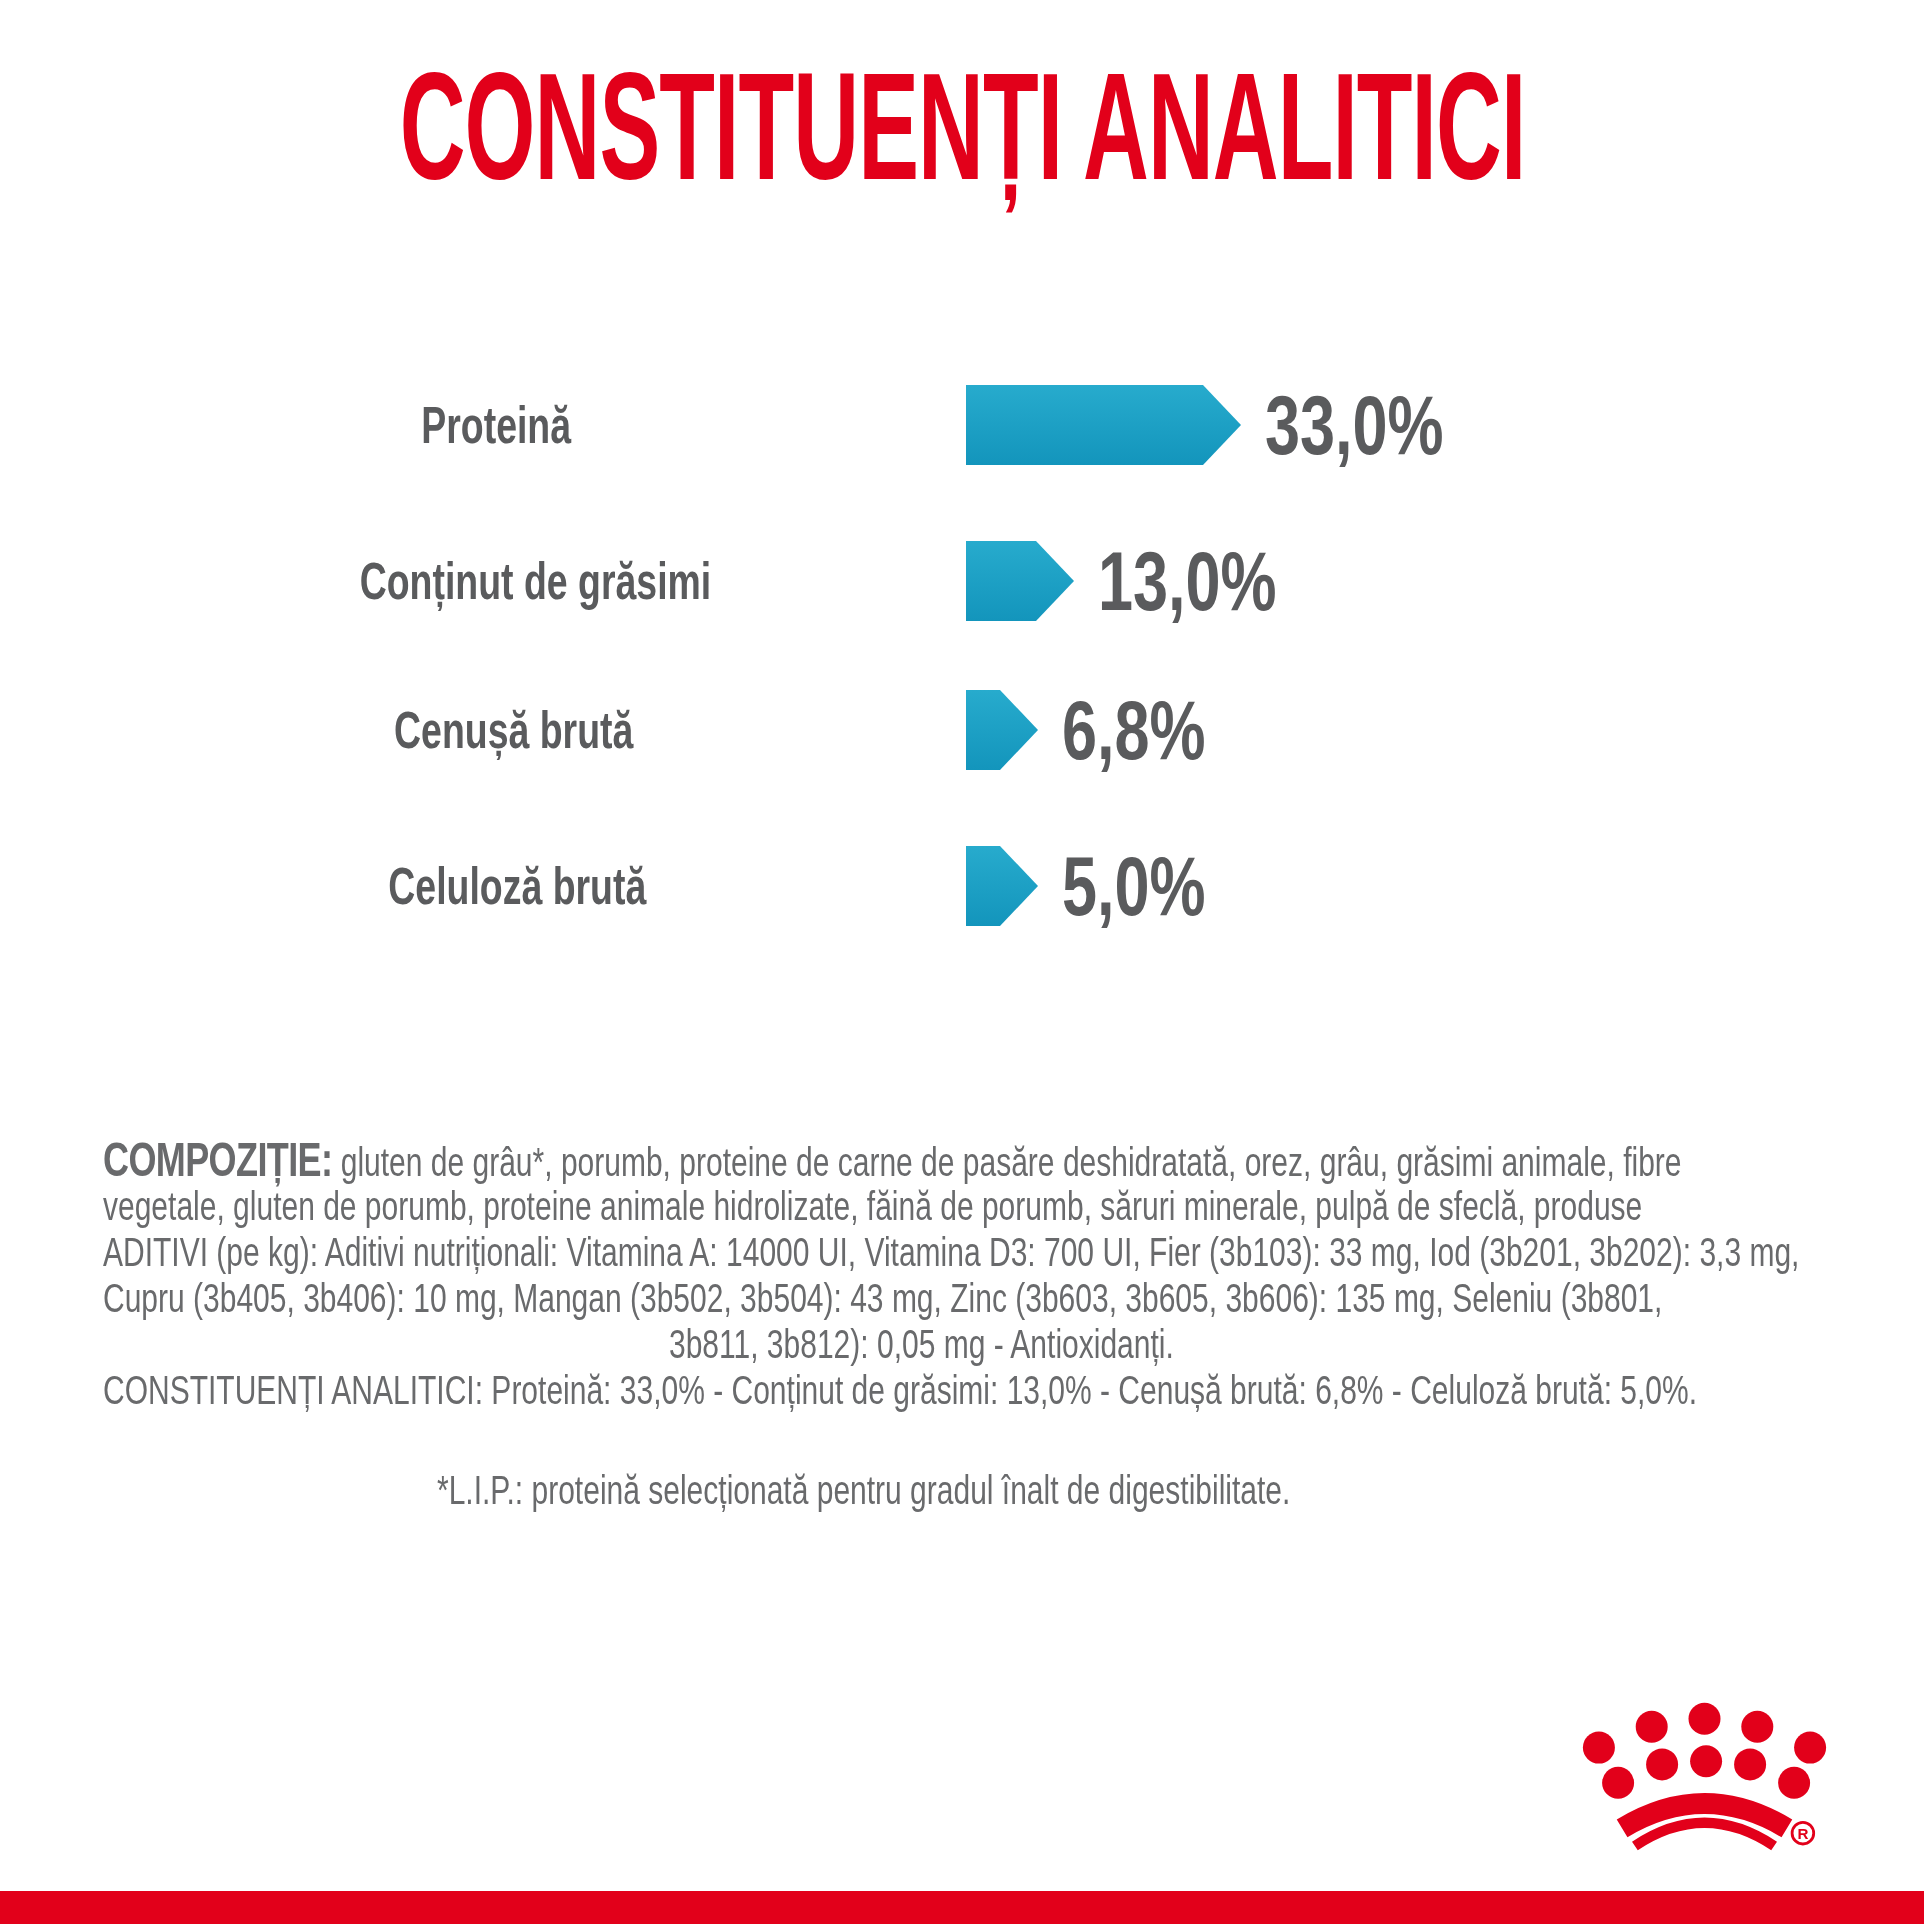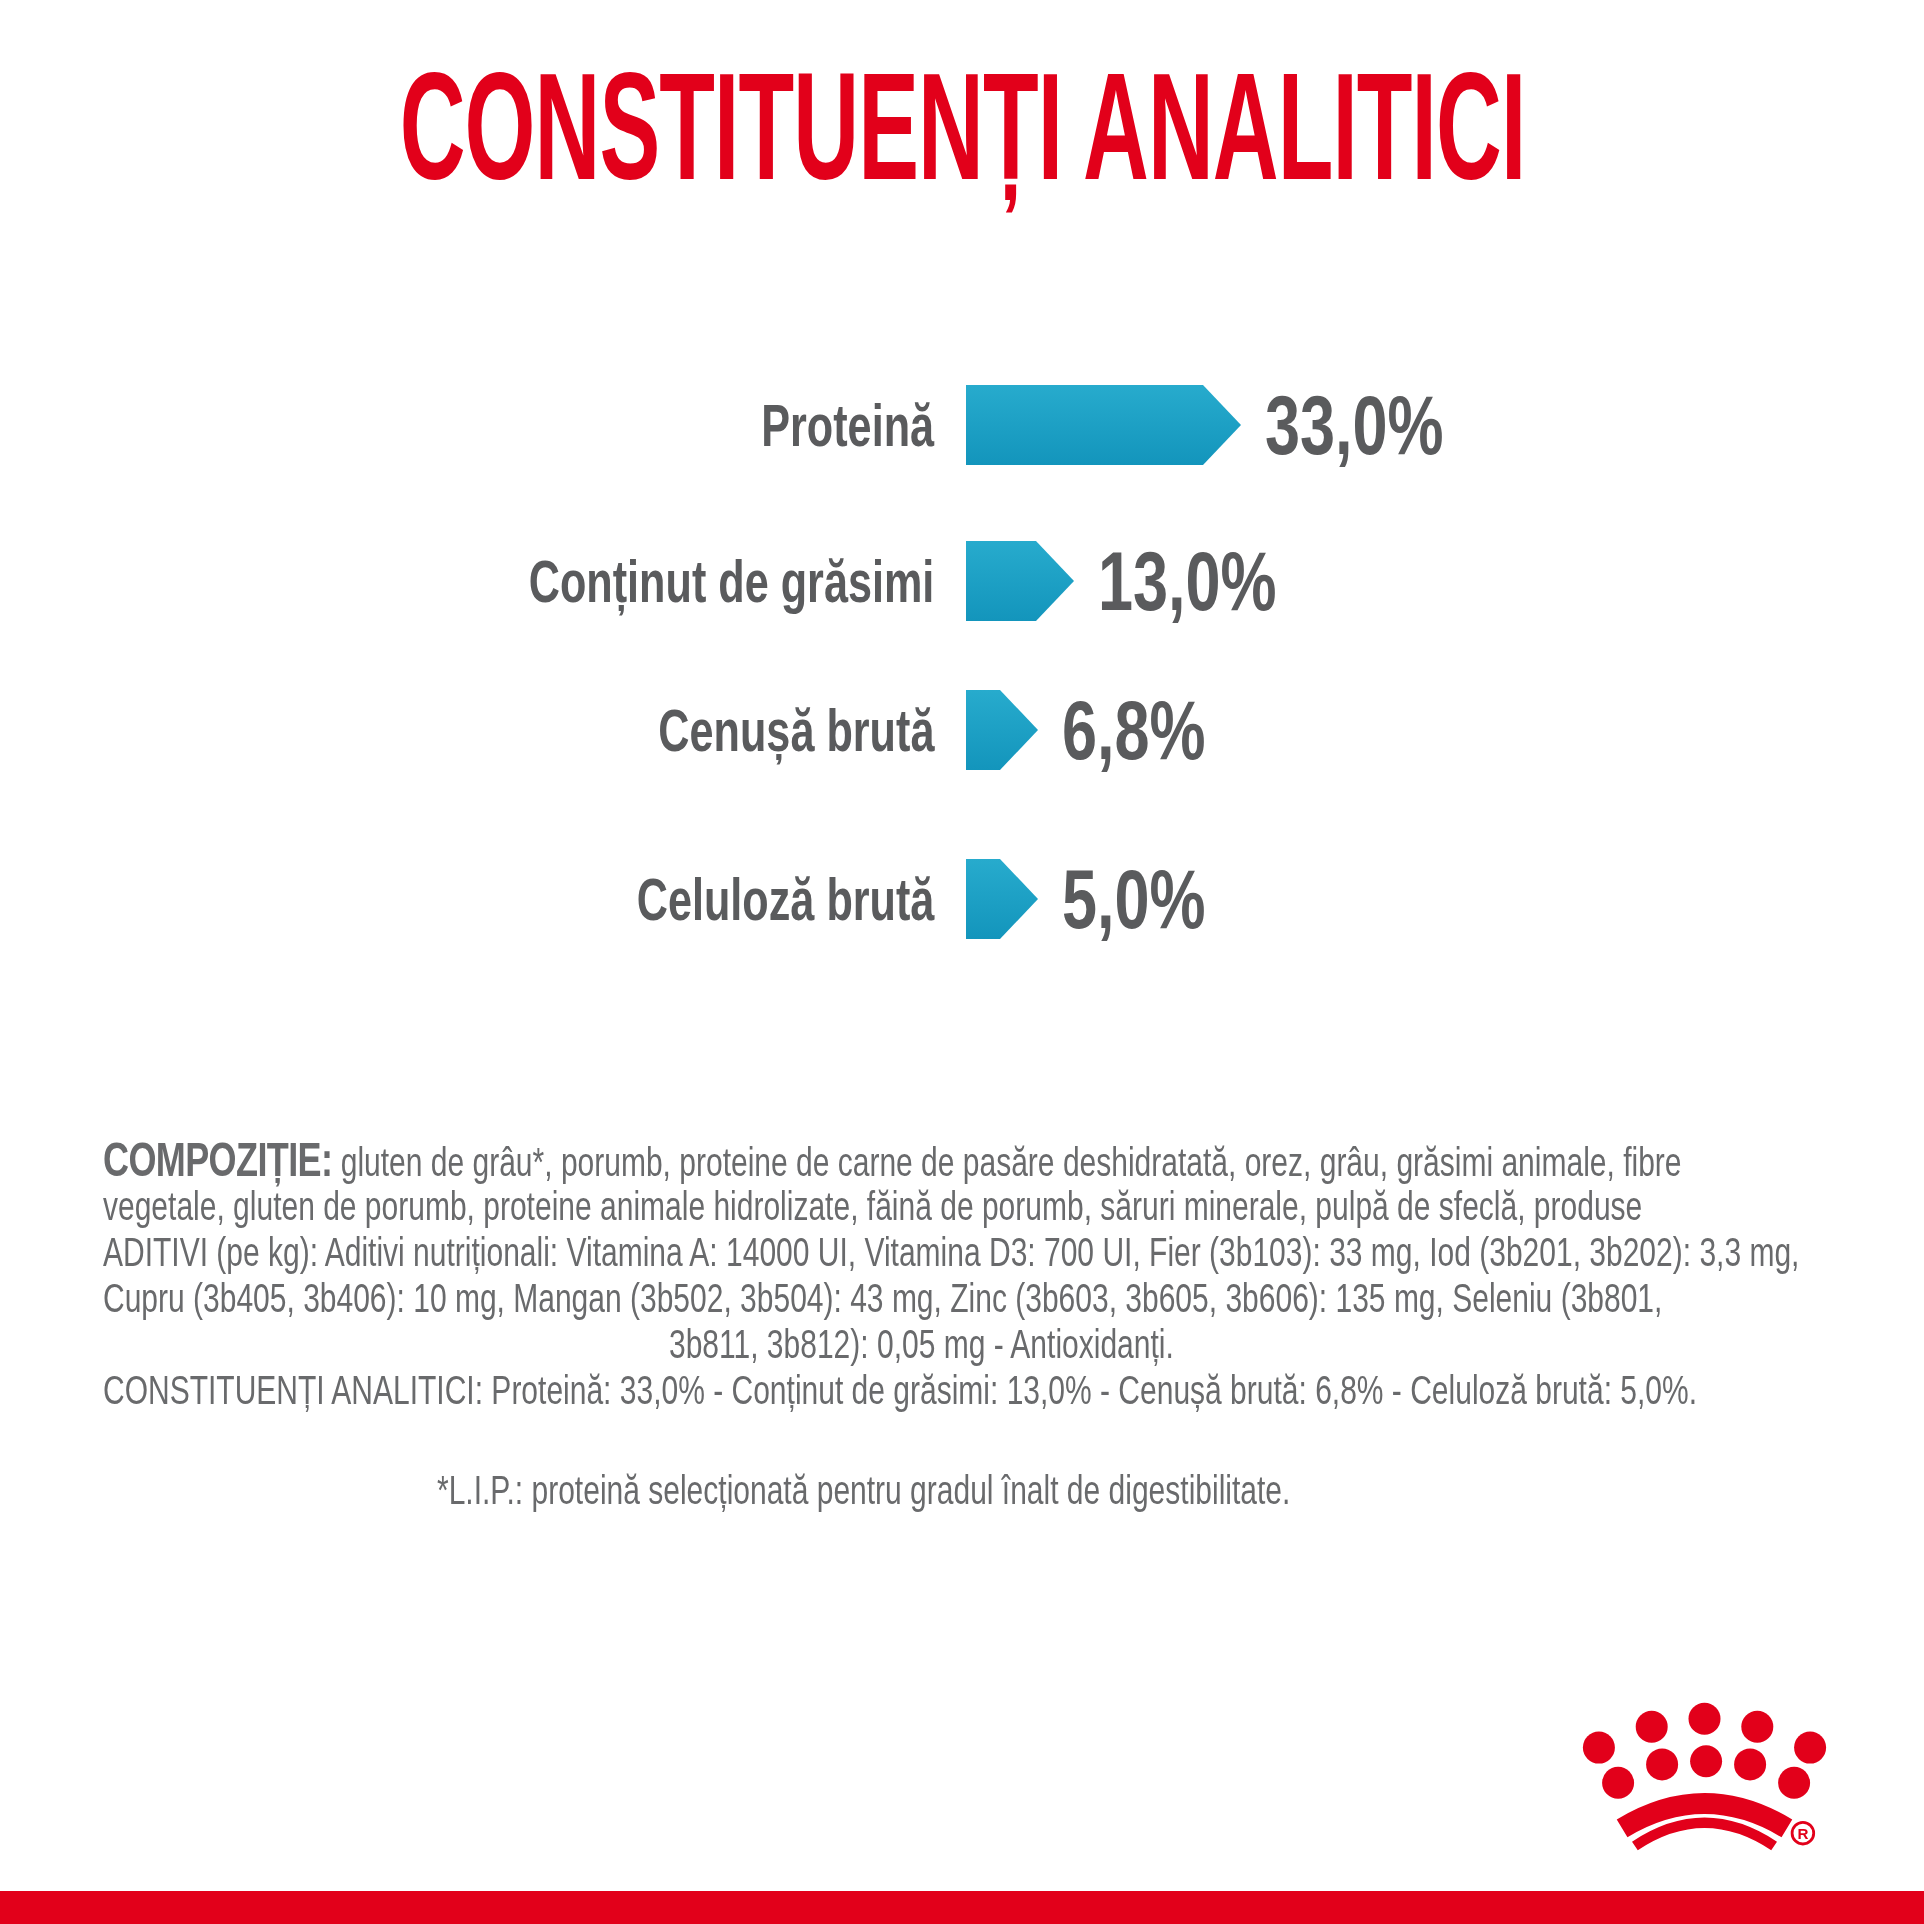--- a/index.html
+++ b/index.html
@@ -14,29 +14,29 @@
   }
   .title{
     position:absolute;top:42px;left:0;width:1925px;height:168px;
     text-align:center;color:var(--red);font-weight:700;font-size:152px;
     line-height:168px;white-space:nowrap;
     transform:scaleX(0.60);transform-origin:50% 50%;
     letter-spacing:-1.6px;
   }
   .chart{position:absolute;left:0;top:0;width:1925px;}
   .crow{position:absolute;left:0;width:1925px;height:80px;display:flex;align-items:center;}
-  .crow .labelbox{width:934px;text-align:right;color:var(--label-gray);
-    font-weight:700;font-size:60px;white-space:nowrap;}
+  .crow .labelbox{width:934px;text-align:center;color:var(--label-gray);
+    font-weight:700;font-size:52px;white-space:nowrap;}
   .crow .labelbox .cond{display:inline-block;transform:scaleX(0.72);transform-origin:100% 50%;}
   .crow .bar{height:80px;margin-left:32px;flex:0 0 auto;
     background:linear-gradient(180deg,var(--teal-top),var(--teal-bottom));
     clip-path:polygon(0 0, calc(100% - 38px) 0, 100% 50%, calc(100% - 38px) 100%, 0 100%);}
   .crow .value{margin-left:24px;color:var(--label-gray);font-weight:700;font-size:84px;white-space:nowrap;}
   .crow .value .cond{display:inline-block;transform:scaleX(0.75);transform-origin:0 50%;}
-  .row1{top:385px;} .row2{top:541px;} .row3{top:690px;} .row4{top:846px;margin-top:13px;}
+  .row1{top:385px;} .row2{top:541px;} .row3{top:690px;} .row4{top:846px;}
 
   .comp{position:absolute;left:103px;top:1137px;width:1805px;color:var(--body-gray);
     font-size:40px;line-height:46px;}
   .comp .line{white-space:pre;height:46px;text-align:center;}
   .comp .cond{display:inline-block;transform:scaleX(0.75);transform-origin:0 50%;white-space:pre;}
   .comp .lead{font-size:48px;font-weight:700;letter-spacing:-0.8px;}
   .footnote{margin-top:54px;text-decoration:underline;}
 
   .logo{position:absolute;left:1572px;top:1694px;width:265px;height:160px;}
   .bottombar{position:absolute;left:0;top:1891px;width:1925px;height:34px;background:var(--red);}

